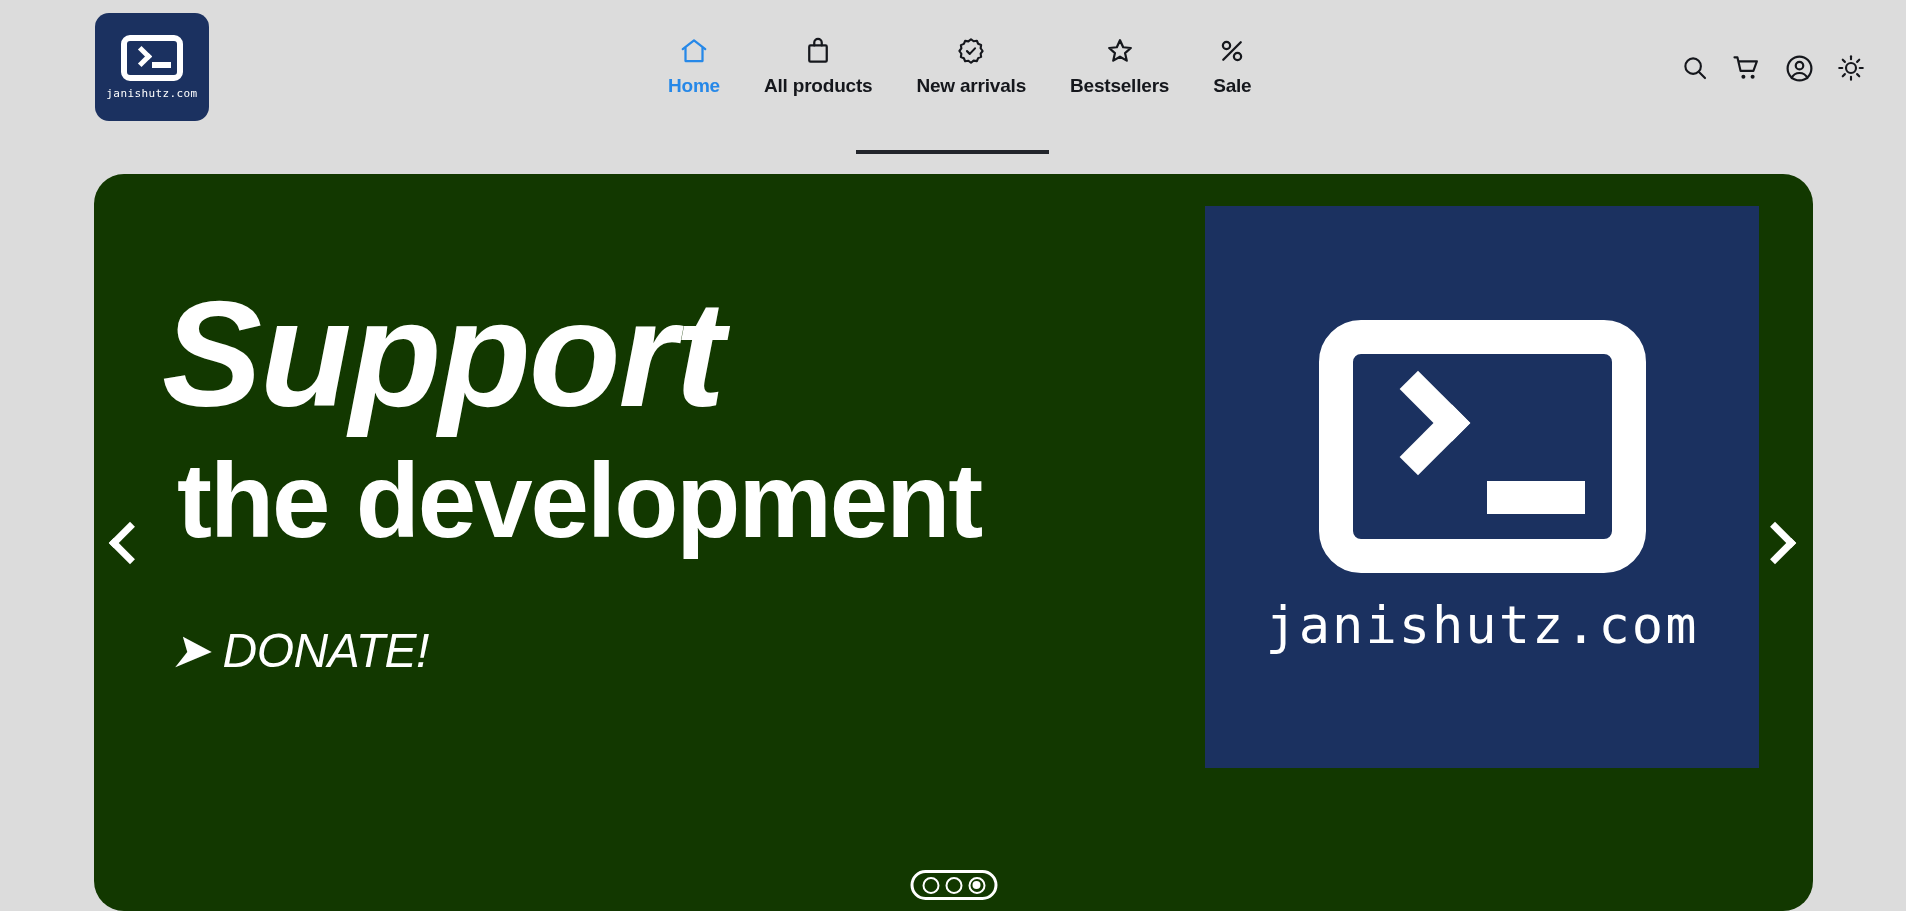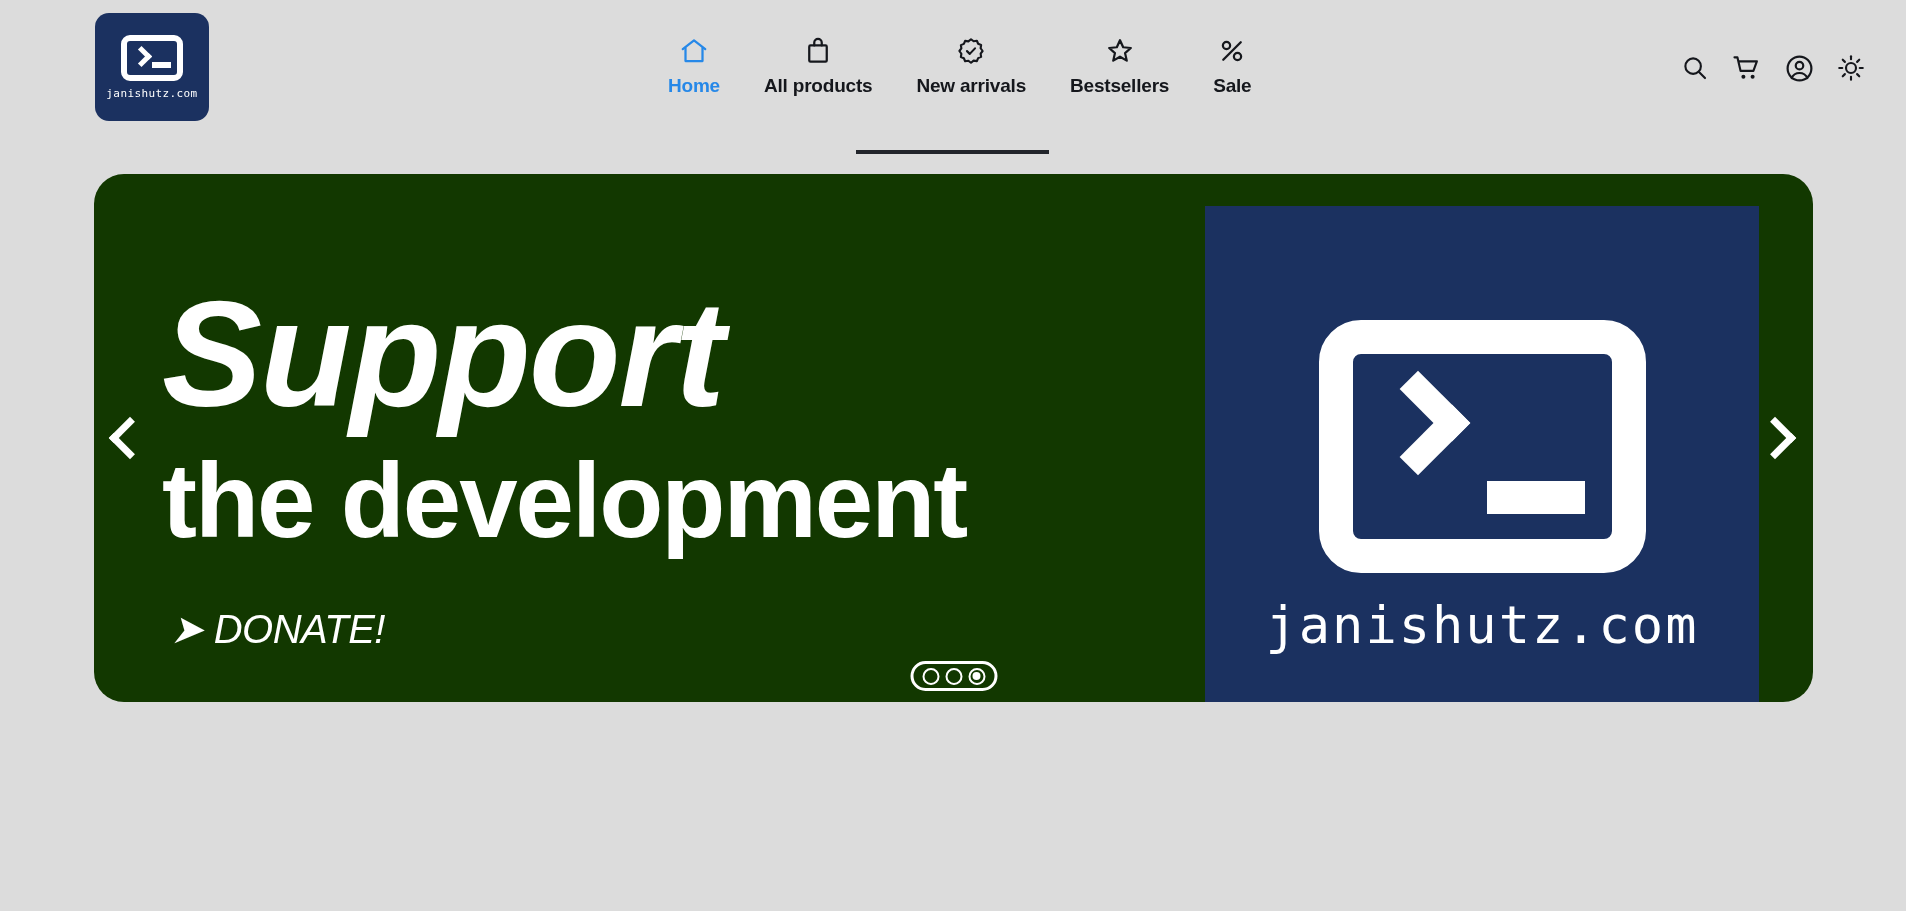--- a/index.html
+++ b/index.html
@@ -106,21 +106,21 @@
     gap: 21px;
   }
   .act { cursor: pointer; display: flex; align-items: center; justify-content: center; color: #15171c; }
 
   
   .hero {
     position: absolute;
     left: 94px;
     top: 174px;
     width: 1719px;
-    height: 528px;
+    height: 737px;
     background: #123800;
     border-radius: 30px;
     overflow: hidden;
   }
 
   .hero-text {
     position: absolute;
     left: 68px;
     top: 105px;
     width: 1110px;
@@ -132,34 +132,35 @@
     font-style: italic;
     line-height: 1.0;
     letter-spacing: -2px;
   }
   .hero-l2 {
     font-size: 105px;
     font-weight: 700;
     line-height: 1.25;
     letter-spacing: -2px;
     margin-top: 6px;
+    margin-left: 15px;
   }
   .hero-l3 {
     font-size: 46px;
     font-style: italic;
     font-weight: 400;
     margin-top: 42px;
     margin-left: 8px;
     letter-spacing: -.5px;
   }
   .hero-cta {
-    font-size: 40px;
+    font-size: 48px;
     font-style: italic;
     font-weight: 400;
-    margin-top: 40px;
+    margin-top: 56px;
     margin-left: 8px;
     display: inline-block;
     cursor: pointer;
     letter-spacing: -.5px;
   }
 
   .hero-card {
     position: absolute;
     left: 1111px;
     top: 32px;

